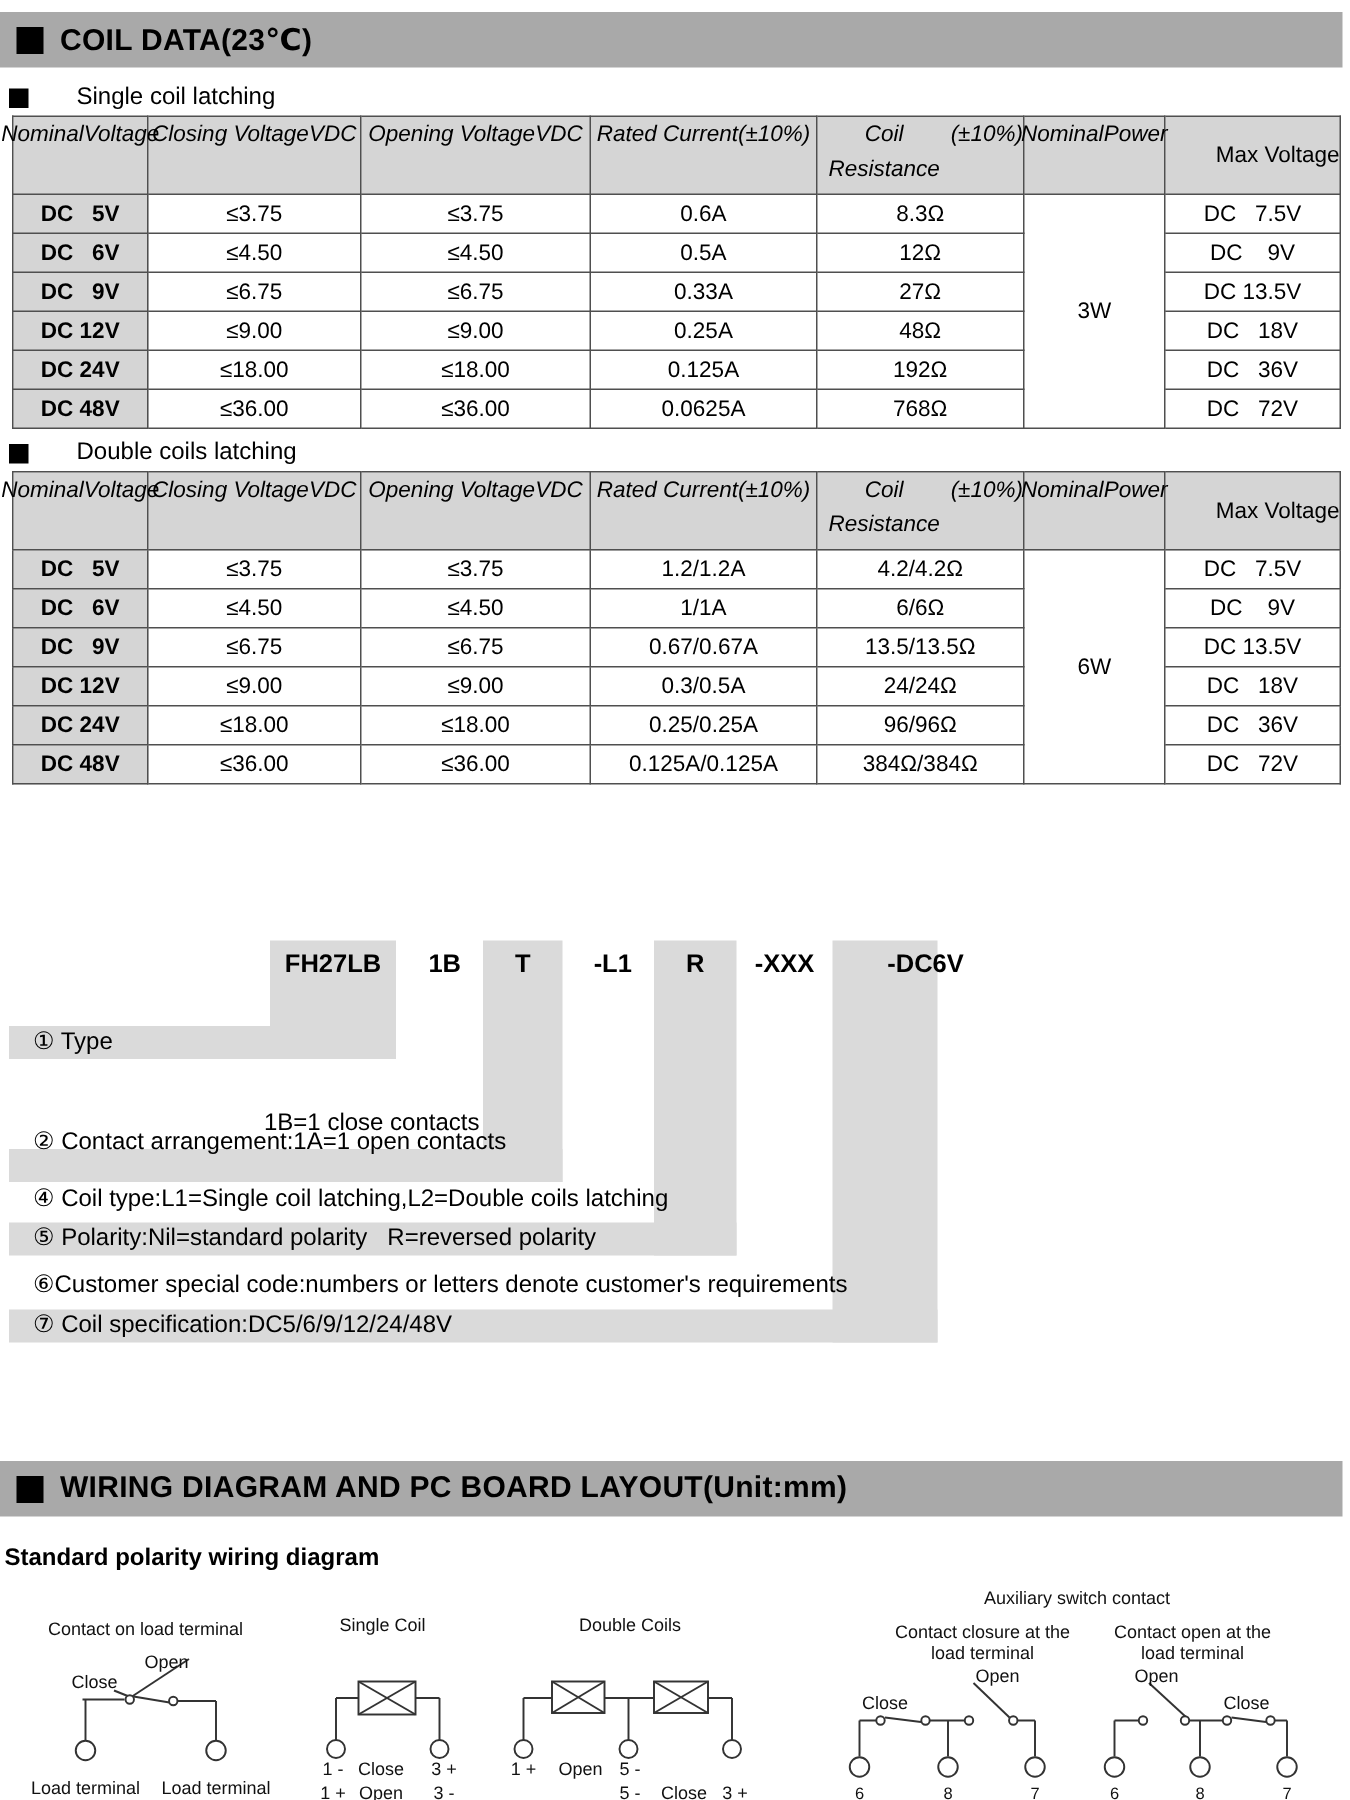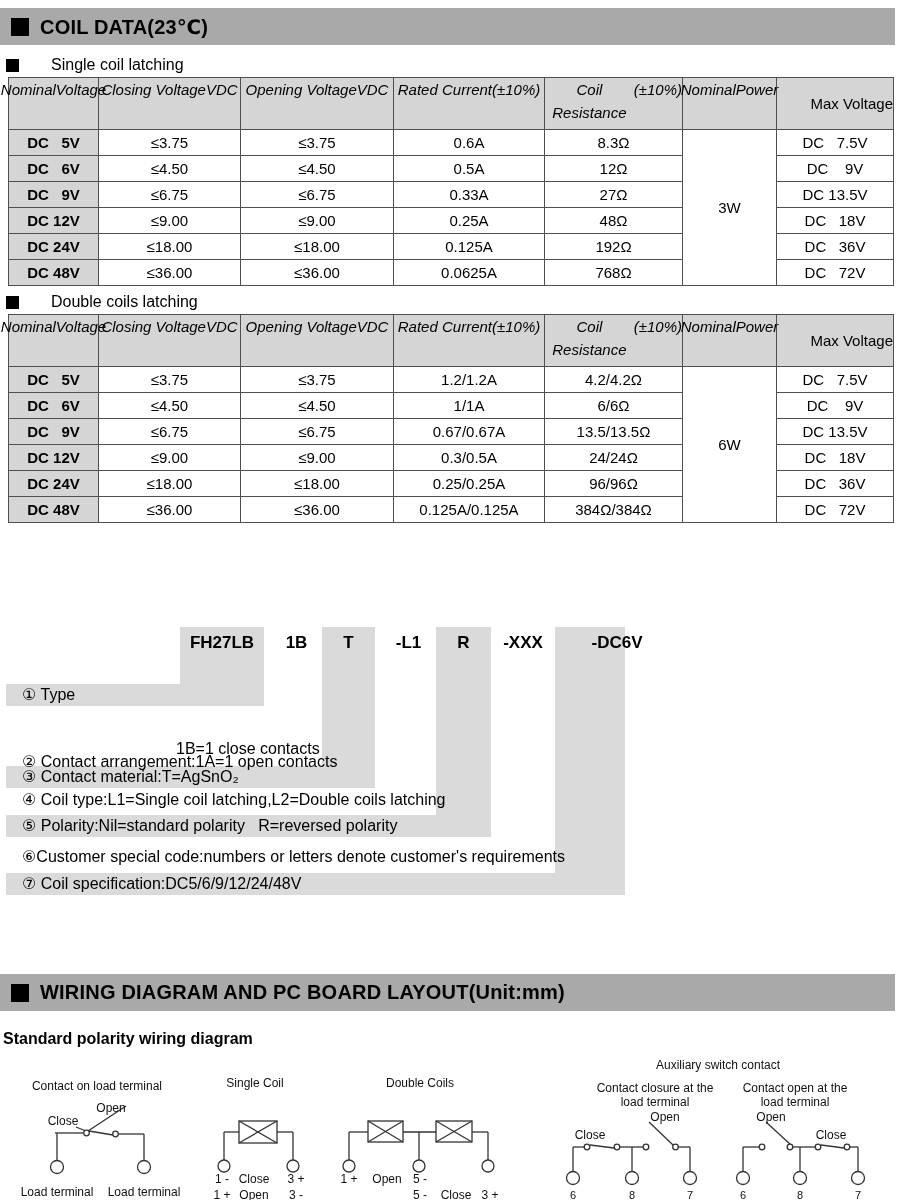--- a/index.html
+++ b/index.html
@@ -281,21 +281,20 @@
   <div class="code" style="left:273px;width:47px;">1B</div>
   <div class="code" style="left:322px;width:53px;">T</div>
   <div class="code" style="left:384px;width:49px;">-L1</div>
   <div class="code" style="left:436px;width:55px;">R</div>
   <div class="code" style="left:497px;width:52px;">-XXX</div>
   <div class="code" style="left:582px;width:70px;">-DC6V</div>
 
   <div class="note" style="top:684px;">① Type</div>
   <div class="note" style="top:751px;">② Contact arrangement:1A=1 open contacts</div>
   <div class="note" style="top:738px;left:164px;">1B=1 close contacts</div>
-  <div class="note" style="top:766px;">③ Contact material:T=AgSnO₂</div>
   <div class="note" style="top:789px;">④ Coil type:L1=Single coil latching,L2=Double coils latching</div>
   <div class="note" style="top:815px;">⑤ Polarity:Nil=standard polarity   R=reversed polarity</div>
   <div class="note" style="top:846px;">⑥Customer special code:numbers or letters denote customer's requirements</div>
   <div class="note" style="top:873px;">⑦ Coil specification:DC5/6/9/12/24/48V</div>
 
   <div class="bar" style="top:974px;">
     <span class="sq"></span>
     <span class="t">WIRING DIAGRAM AND PC BOARD LAYOUT(Unit:mm)</span>
   </div>
 

